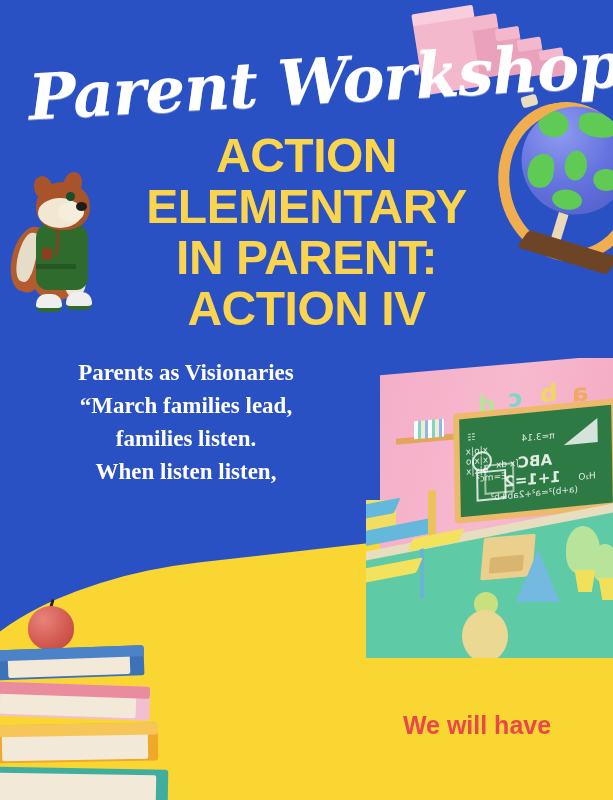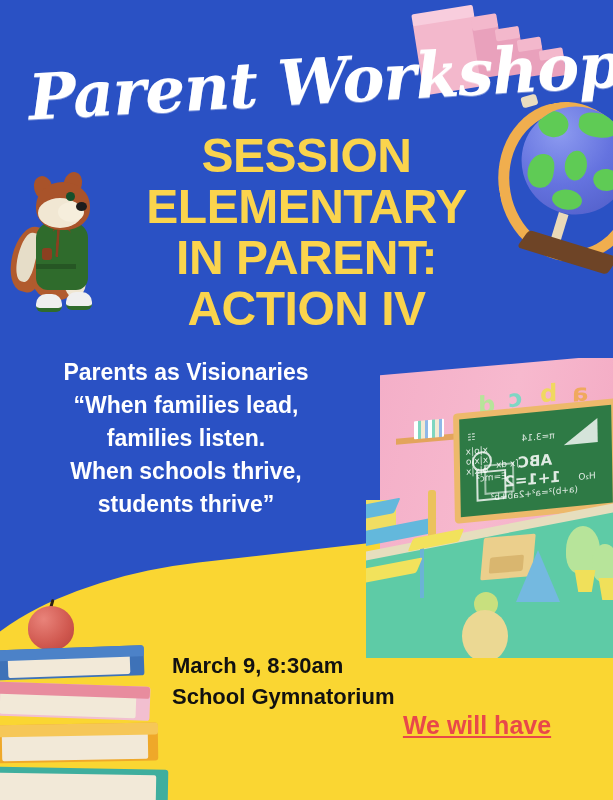--- a/index.html
+++ b/index.html
@@ -408,42 +408,41 @@
     position: absolute;
     left: 0; top: 356px;
     width: 372px;
     text-align: center;
     color: #FFFFFF;
     font-family: "Liberation Sans", sans-serif;
     font-weight: bold;
     font-size: 23px;
     line-height: 33px;
   }
-  .quote .q-line { display: block; }
+  .quote .q-line { display: block; font-family: Liberation Serif, serif; }
   .details {
     position: absolute;
     left: 172px; top: 650px;
     color: #111111;
     font-family: "Liberation Sans", sans-serif;
     font-weight: bold;
     font-size: 22px;
     line-height: 31px;
   }
   .details .d-line { display: block; }
   .promo {
     position: absolute;
     left: 348px; top: 706px;
     width: 258px;
     text-align: center;
     color: #E8484A;
     font-family: "Liberation Sans", sans-serif;
     font-weight: bold;
     font-size: 25px;
     line-height: 39px;
-    text-decoration: underline;
   }
   .promo .p-line { display: block; white-space: nowrap; }
   .promo .p-line.second { margin-left: -12px; }
 </style>
 </head>
 <body>
 
 <div id="poster">
 
   <div class="yellow-field"></div>
@@ -571,36 +570,31 @@
     <div class="bk" style="left:-10px; top:118px; width:182px; height:12px; background:#F6C758; transform:rotate(-1deg);"></div>
 
     <div class="bk" style="left:-14px; top:162px; width:196px; height:36px; background:#3FAE9E; transform:rotate(1deg);"></div>
     <div class="bk-pages" style="left:12px; top:168px; width:158px; height:28px; transform:rotate(1deg);"></div>
   </div>
 
 
   <div class="script">Parent Workshop</div>
 
   <div class="headline">
-    <span class="hl-line">SESSION</span>
+    <span class="hl-line">ACTION</span>
     <span class="hl-line">ELEMENTARY</span>
     <span class="hl-line">IN PARENT:</span>
     <span class="hl-line">ACTION IV</span>
   </div>
 
   <div class="quote">
     <span class="q-line">Parents as Visionaries</span>
-    <span class="q-line">“When families lead,</span>
+    <span class="q-line">“March families lead,</span>
     <span class="q-line">families listen.</span>
-    <span class="q-line">When schools thrive,</span>
-    <span class="q-line">students thrive”</span>
-  </div>
-
-  <div class="details">
-    <span class="d-line">March 9,  8:30am</span>
-    <span class="d-line">School Gymnatorium</span>
-  </div>
+    <span class="q-line">When listen listen,</span>
+  </div>
+
 
   <div class="promo">
     <span class="p-line">We will have</span>
   </div>
 
 </div>
 
 </body></html>

